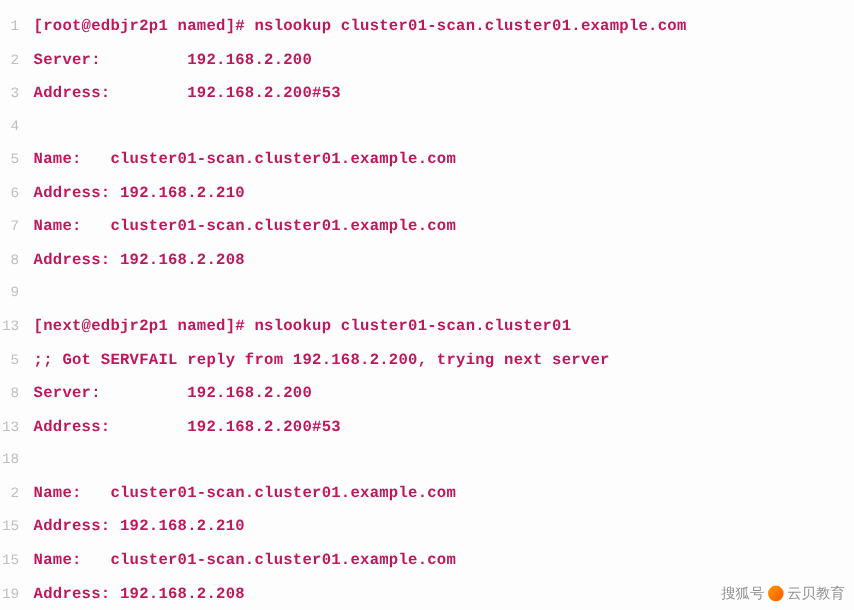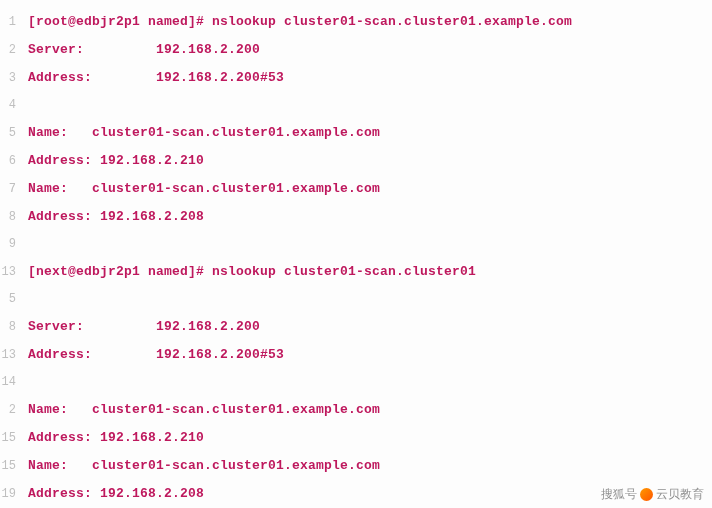--- a/index.html
+++ b/index.html
@@ -98,31 +98,32 @@
   <div class="line">
       <span class="gutter">9</span>
       <span class="content"></span>
     </div>
   <div class="line">
       <span class="gutter">13</span>
       <span class="content">[next@edbjr2p1 named]# nslookup cluster01-scan.cluster01</span>
     </div>
   <div class="line">
       <span class="gutter">5</span>
+      <span class="content">;; Got SERVFAIL reply from 192.168.2.200, trying next server</span>
     </div>
   <div class="line">
       <span class="gutter">8</span>
       <span class="content">Server:         192.168.2.200</span>
     </div>
   <div class="line">
       <span class="gutter">13</span>
       <span class="content">Address:        192.168.2.200#53</span>
     </div>
   <div class="line">
-      <span class="gutter">14</span>
+      <span class="gutter">18</span>
       <span class="content"></span>
     </div>
   <div class="line">
       <span class="gutter">2</span>
       <span class="content">Name:   cluster01-scan.cluster01.example.com</span>
     </div>
   <div class="line">
       <span class="gutter">15</span>
       <span class="content">Address: 192.168.2.210</span>
     </div>

